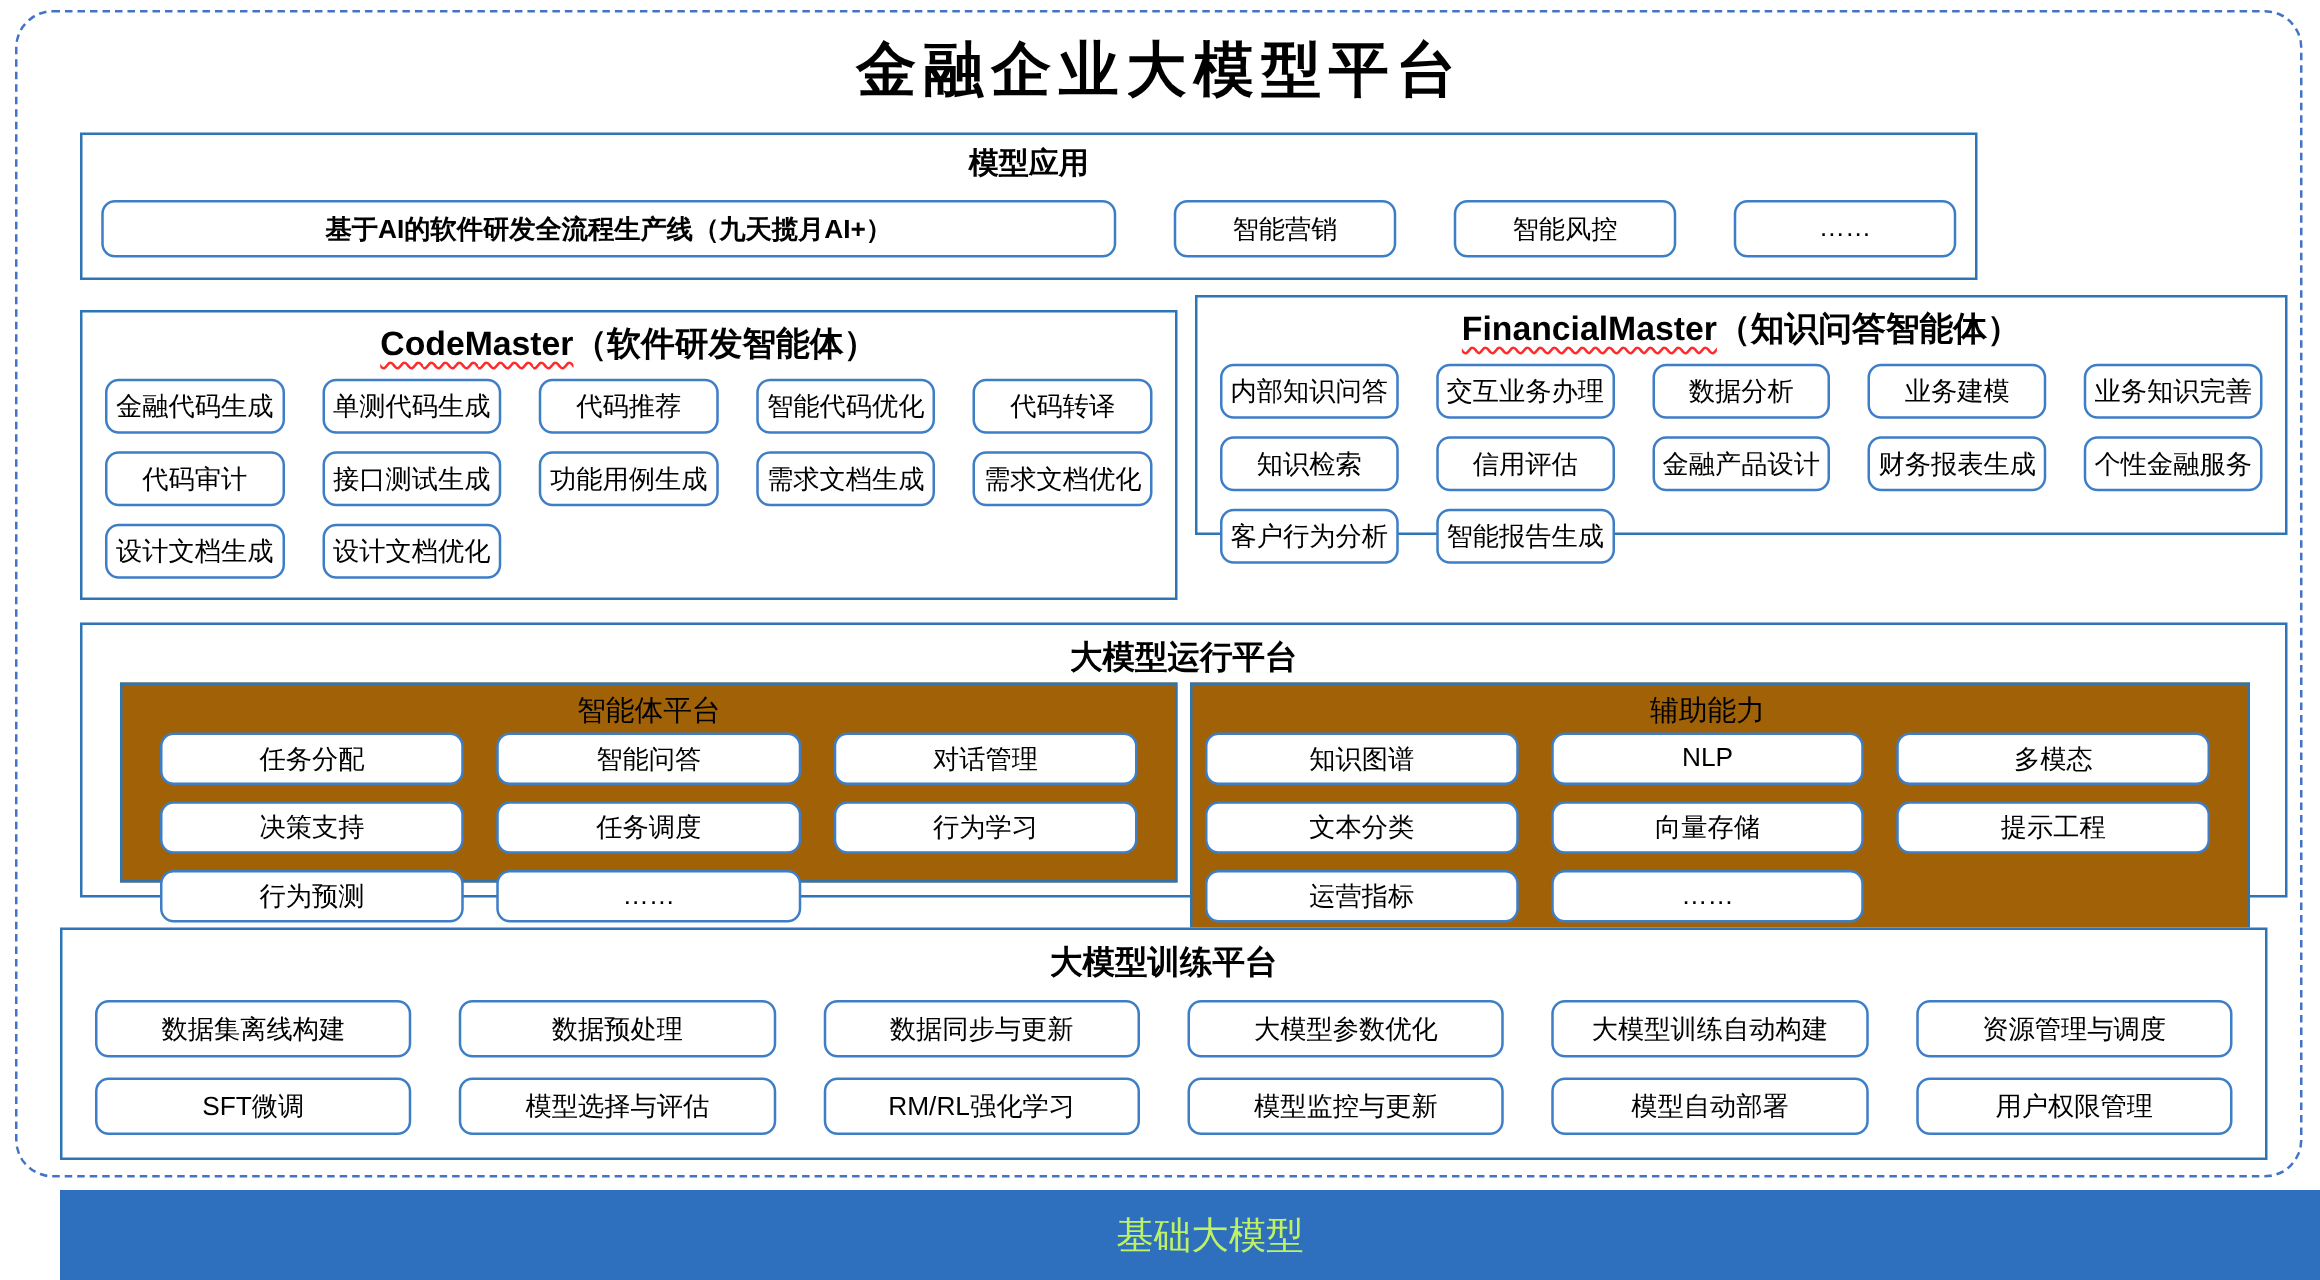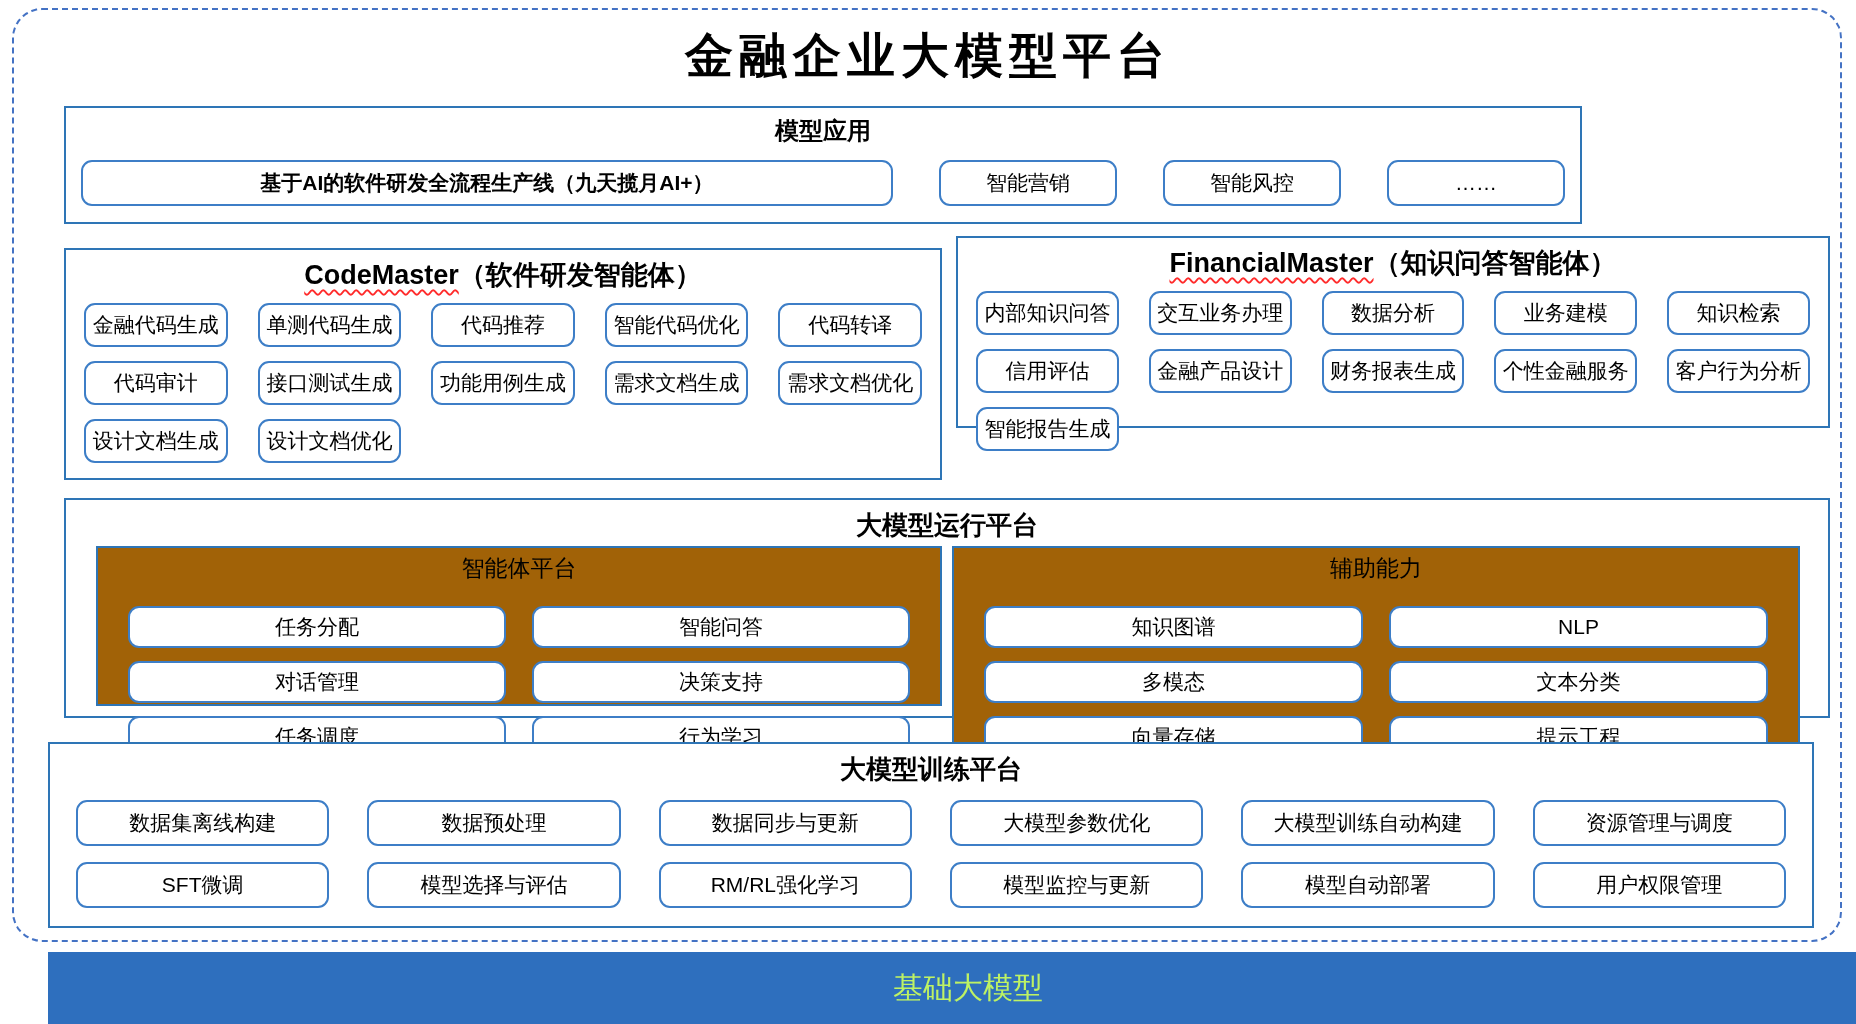--- a/index.html
+++ b/index.html
@@ -66,24 +66,24 @@
     grid-auto-rows:44px;gap:14px 30px;margin-top:10px;
   }
 
   
   #sec-runtime{left:64px;top:498px;width:1766px;height:220px;padding-top:9px;}
   .inner-box{
     position:absolute;border:2px solid var(--section-border);background:#a16207;
     padding:5px 30px 12px;
   }
   #box-agent-platform{left:30px;top:46px;width:846px;height:160px;}
-  #box-aux{left:886px;top:46px;width:848px;height:204px;}
+  #box-aux{left:886px;top:46px;width:848px;height:204px;padding-left:10px;}
   .inner-grid{
-    display:grid;grid-template-columns:repeat(2,1fr);
-    grid-auto-rows:42px;gap:13px 26px;margin-top:23px;
+    display:grid;grid-template-columns:repeat(3,1fr);
+    grid-auto-rows:42px;gap:13px 26px;margin-top:3px;
   }
 
   
   #sec-training{left:48px;top:742px;width:1766px;height:186px;padding:9px 26px 0;}
   .train-grid{
     display:grid;grid-template-columns:repeat(6,1fr);
     grid-auto-rows:46px;gap:16px 38px;margin-top:15px;
   }
 
   
@@ -131,20 +131,21 @@
     </div>
   </div>
 
   <div class="section" id="sec-fin-master">
     <div class="agent-title"><span class="squiggle">FinancialMaster</span><span>（知识问答智能体）</span></div>
     <div class="agent-grid">
       <div class="btn">内部知识问答</div>
       <div class="btn">交互业务办理</div>
       <div class="btn">数据分析</div>
       <div class="btn">业务建模</div>
+      <div class="btn">业务知识完善</div>
       <div class="btn">知识检索</div>
       <div class="btn">信用评估</div>
       <div class="btn">金融产品设计</div>
       <div class="btn">财务报表生成</div>
       <div class="btn">个性金融服务</div>
       <div class="btn">客户行为分析</div>
       <div class="btn">智能报告生成</div>
     </div>
   </div>
 

